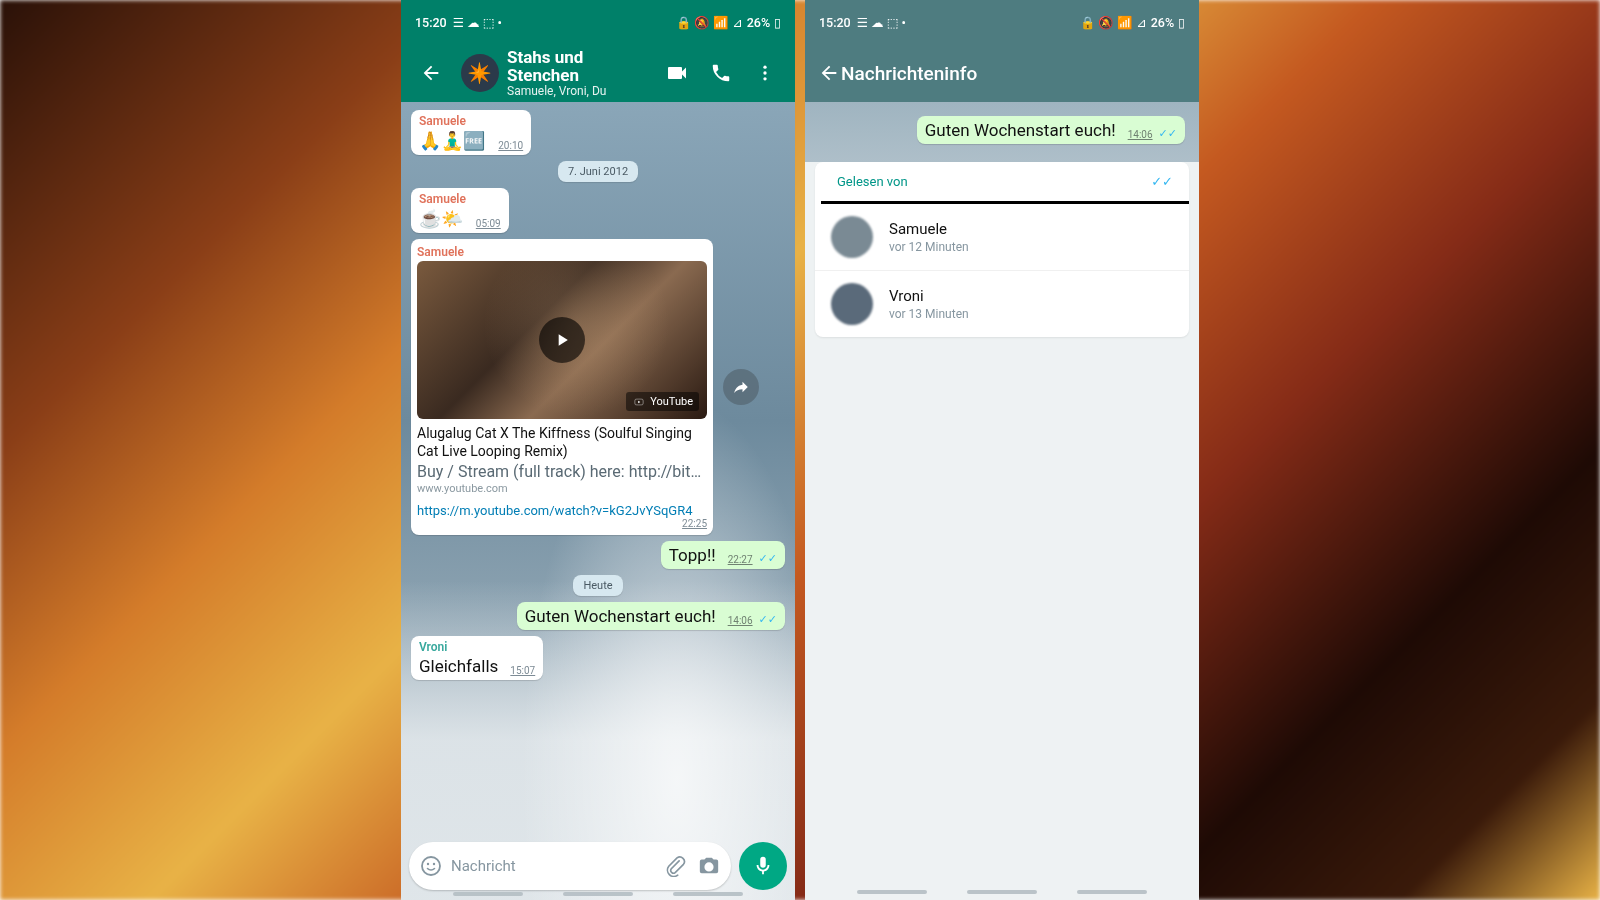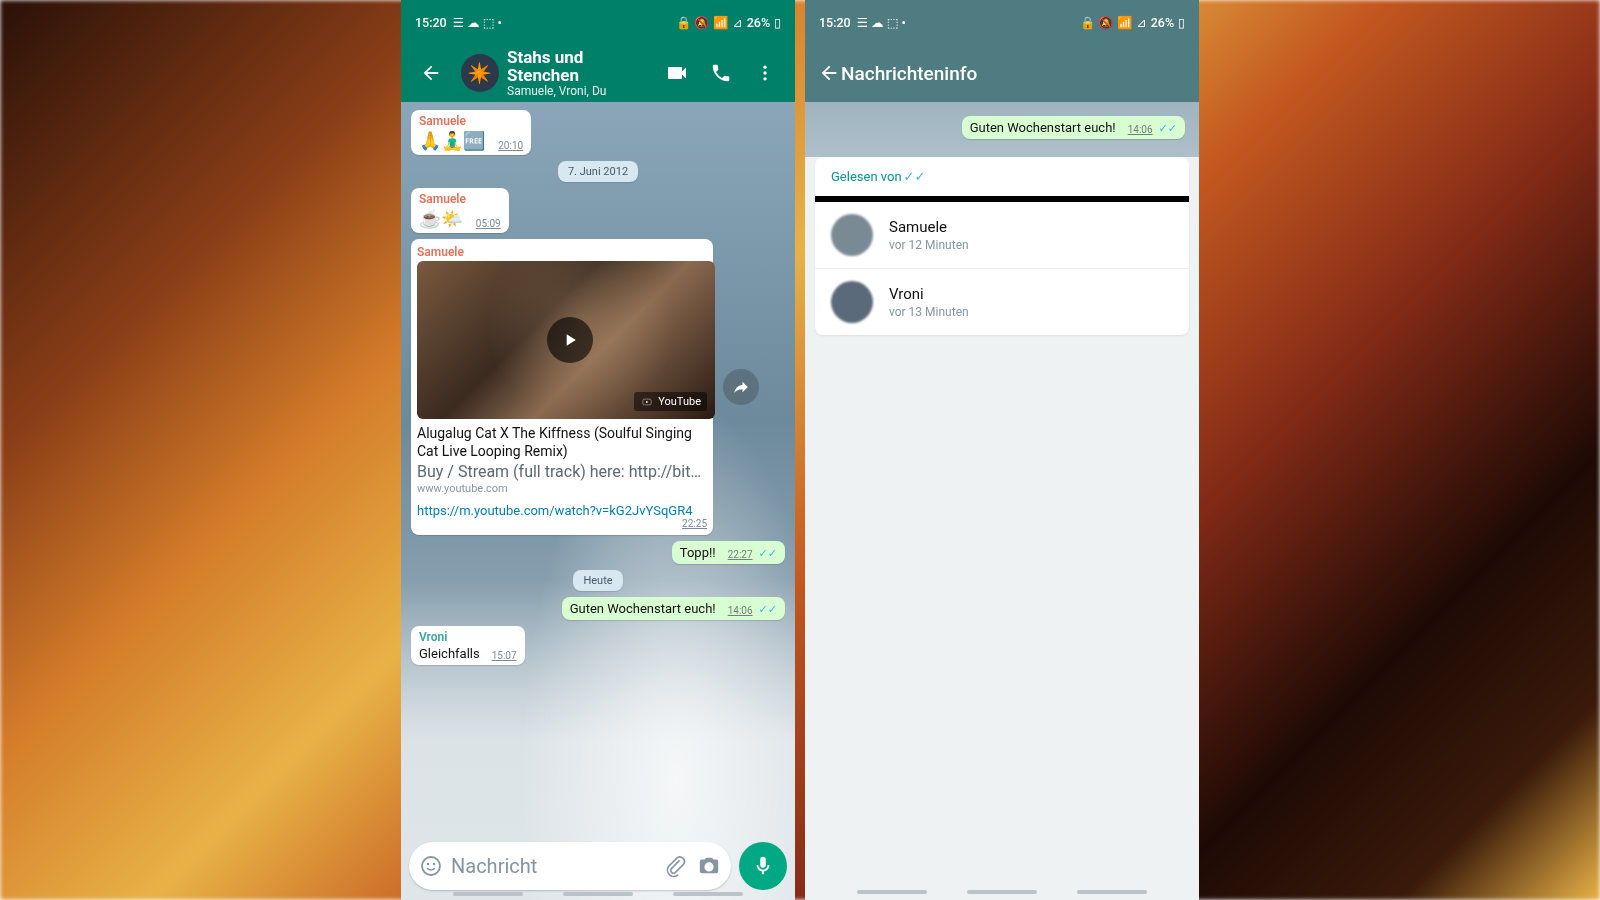--- a/index.html
+++ b/index.html
@@ -25,49 +25,49 @@
      radial-gradient(ellipse at 70% 85%,rgba(255,255,255,.7),transparent 40%),
      linear-gradient(180deg,transparent 60%,rgba(230,235,238,.85) 80%);
   }
   .msgs{position:absolute;inset:0;padding:6px 10px 60px;display:flex;flex-direction:column;gap:6px;overflow:hidden;}
   .datechip{align-self:center;background:#d7e8f0;color:#4a5a64;font-size:11px;padding:4px 10px;border-radius:8px;box-shadow:0 1px 1px rgba(0,0,0,.12);}
   .bubble{max-width:78%;background:#fff;border-radius:8px;padding:4px 8px 4px 8px;box-shadow:0 1px 1px rgba(0,0,0,.15);position:relative;}
   .bubble.out{background:#d9fdd3;align-self:flex-end;}
   .bubble.in{align-self:flex-start;}
   .sender{font-size:12px;font-weight:600;color:#e0725b;margin-bottom:2px;}
   .sender.v{color:#38a89d;}
-  .body{font-size:13px;color:#111;word-break:break-word;}
+  .body{font-size:17px;color:#111;word-break:break-word;}
   .time{font-size:10px;color:#7d8b95;text-align:right;margin-left:8px;display:inline-block;text-decoration:underline;}
   .time.out{color:#6f8171;}
   .ticks{color:#34b7f1;font-size:11px;margin-left:2px;}
   .row{display:flex;align-items:flex-end;justify-content:flex-end;gap:4px;}
   .linkcard{width:290px;padding:6px;}
-  .thumb{width:100%;height:158px;border-radius:6px;position:relative;background:linear-gradient(135deg,#7a5a3e,#3a2a20 40%,#8a6a50 60%,#2a1a12);filter:blur(0.3px);display:flex;align-items:center;justify-content:center;padding-left:8px;}
+  .thumb{width:100%;height:158px;border-radius:6px;position:relative;background:linear-gradient(135deg,#7a5a3e,#3a2a20 40%,#8a6a50 60%,#2a1a12);filter:blur(0.3px);display:flex;align-items:center;justify-content:center;}
   .thumb::after{content:"";position:absolute;inset:0;background:radial-gradient(circle at 55% 40%,#c9a27a55,transparent 50%);}
   .play{width:46px;height:46px;border-radius:50%;background:rgba(0,0,0,.6);display:flex;align-items:center;justify-content:center;z-index:2;}
   .play svg{fill:#fff;}
   .yt{position:absolute;right:8px;bottom:8px;background:rgba(0,0,0,.5);color:#fff;font-size:11px;padding:3px 6px;border-radius:3px;display:flex;align-items:center;gap:4px;z-index:2;}
   .linktitle{font-size:14px;color:#111;margin-top:6px;line-height:1.25;}
   .linkdesc{font-size:16px;color:#5a6a74;margin-top:2px;white-space:nowrap;overflow:hidden;text-overflow:ellipsis;}
   .linkhost{font-size:11px;color:#8a98a0;margin-top:1px;}
   .linkurl{font-size:13px;color:#027eb5;margin-top:8px;word-break:break-all;}
   .fwd{position:absolute;right:-46px;top:50%;transform:translateY(-50%);width:36px;height:36px;border-radius:50%;background:rgba(80,95,105,.6);display:flex;align-items:center;justify-content:center;}
   .fwd svg{fill:#fff;width:18px;height:18px;}
   
   .composer{position:absolute;left:8px;right:8px;bottom:10px;display:flex;align-items:center;gap:8px;}
   .input{flex:1;height:48px;background:#fff;border-radius:24px;display:flex;align-items:center;padding:0 10px;box-shadow:0 1px 2px rgba(0,0,0,.2);}
-  .input .ph{flex:1;color:#8696a0;font-size:20px;margin-left:8px;}
+  .input .ph{flex:1;color:#8696a0;font-size:15px;margin-left:8px;}
   .mic{width:48px;height:48px;border-radius:50%;background:#00a884;display:flex;align-items:center;justify-content:center;}
   .mic svg{fill:#fff;}
   
   .infobar{height:58px;background:#4e7c80;color:#fff;display:flex;align-items:center;padding:0 12px;}
   .infobody{flex:1;background:#eef2f3;display:flex;flex-direction:column;}
   .infomsgwrap{padding:14px 14px 18px;display:flex;justify-content:flex-end;background:linear-gradient(180deg,#9fb4c0,#aebfc9);}
   .card{margin:0 10px;background:#fff;border-radius:8px;box-shadow:0 1px 2px rgba(0,0,0,.08);}
-  .cardhdr{display:flex;justify-content:flex-start;align-items:center;padding:12px 16px;font-size:13px;color:#009688;border-bottom:6px solid #000000;}
+  .cardhdr{display:flex;justify-content:space-between;align-items:center;padding:12px 16px;font-size:13px;color:#009688;border-bottom:3px solid #000000;margin-left:6px;}
   .reader{display:flex;align-items:center;gap:16px;padding:12px 16px;border-bottom:1px solid #f0f0f0;}
   .reader:last-child{border-bottom:none;}
   .ravatar{width:42px;height:42px;border-radius:50%;background:#7a8a94;filter:blur(1px);}
   .rinfo .n{font-size:15px;color:#111;}
   .rinfo .t{font-size:12px;color:#8696a0;margin-top:2px;}
   .navhint{position:absolute;bottom:4px;left:50%;transform:translateX(-50%);display:flex;gap:40px;}
   .navhint span{width:70px;height:4px;background:rgba(180,190,195,.9);border-radius:2px;}
   svg{display:block;}
 </style>
 </head>

